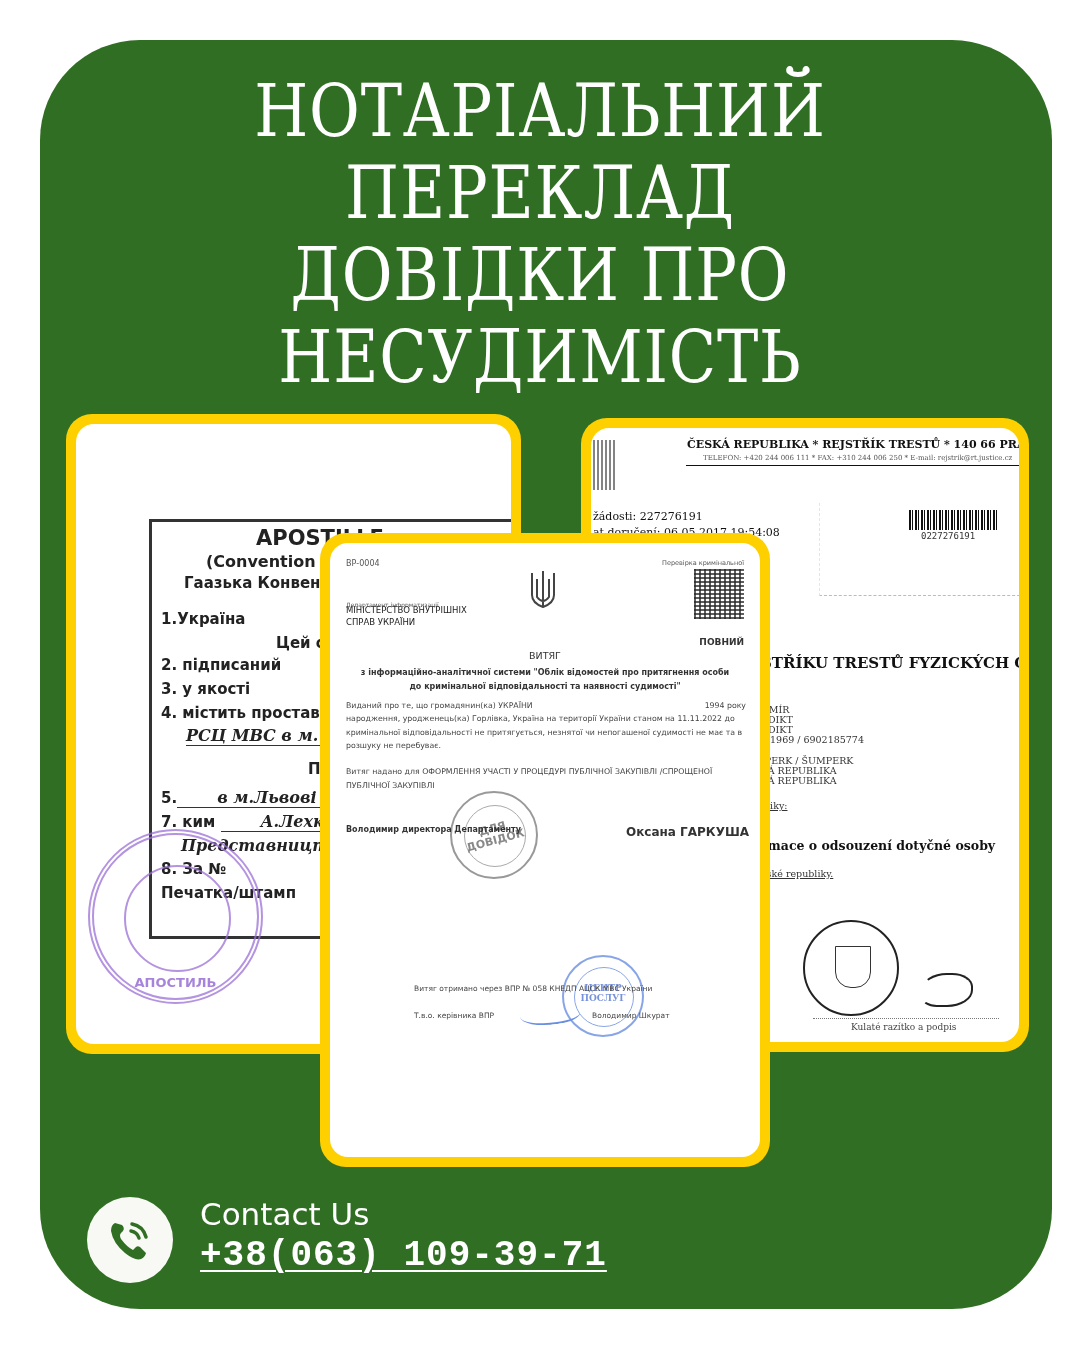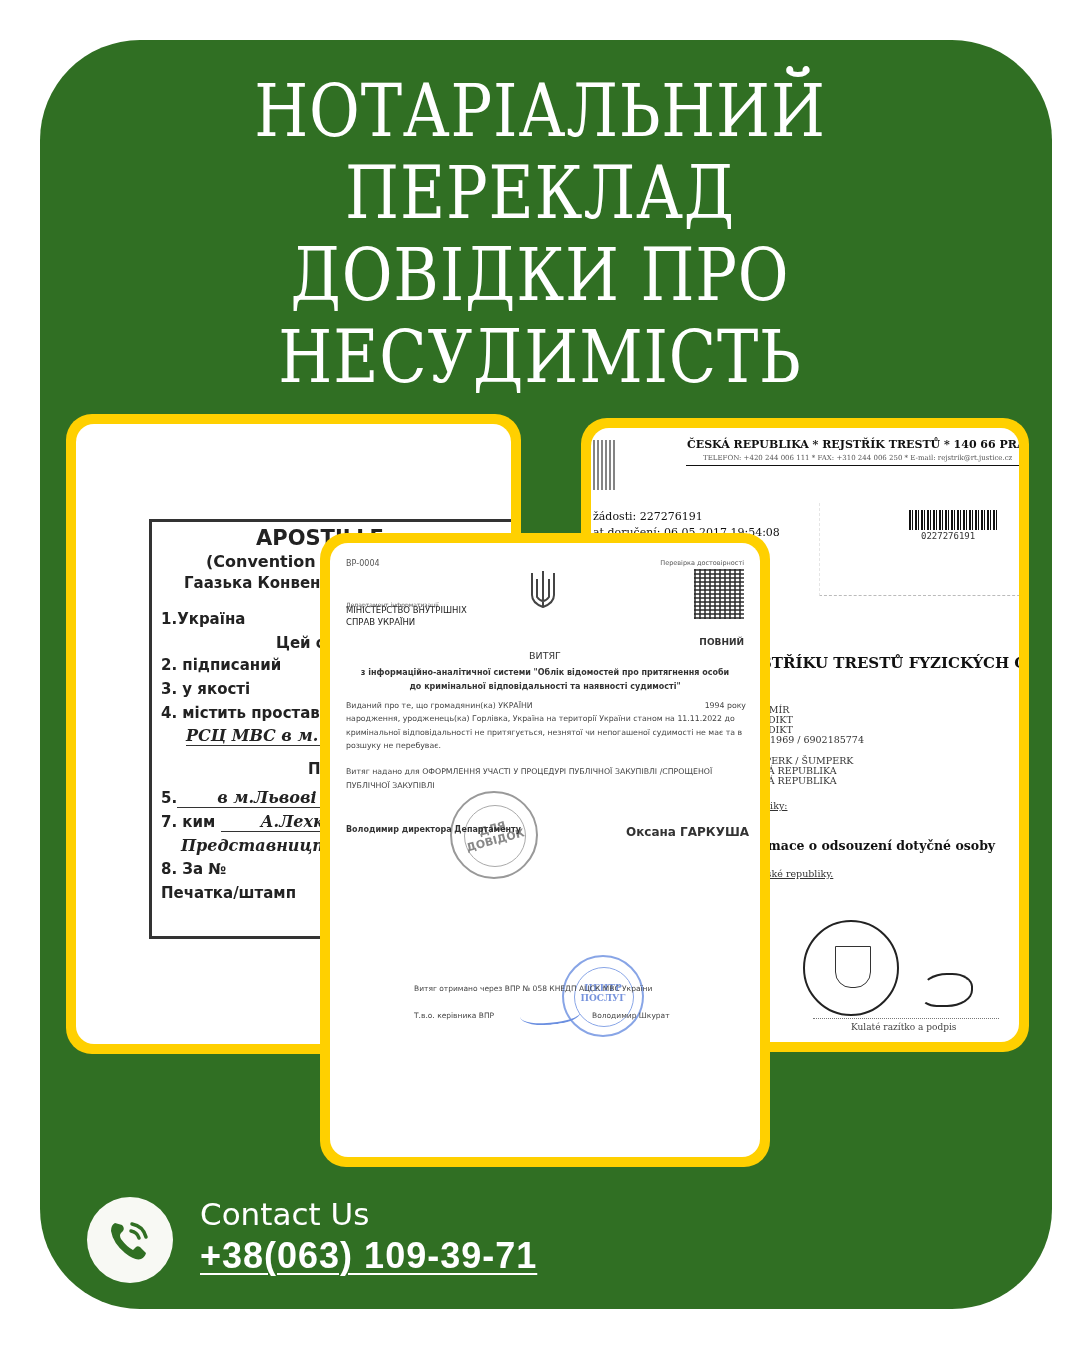--- a/index.html
+++ b/index.html
@@ -66,21 +66,21 @@
   .mv-head-name { left:262px; top:468px; font-size:7.5px; color:#444; }
   .mv-bstamp { position:absolute; left:232px; top:412px; width:82px; height:82px; border-radius:50%; border:2px solid #6b8fe0; box-sizing:border-box; opacity:0.8; }
   .mv-bstamp .ring { position:absolute; left:10px; top:10px; width:58px; height:58px; border:1px solid #6b8fe0; border-radius:50%; }
   .mv-bstamp .txt { position:absolute; width:100%; top:26px; text-align:center; font:bold 9px "DejaVu Serif", serif; color:#5478d4; line-height:10px; }
   .mv-signature { position:absolute; left:190px; top:462px; width:60px; height:18px; border-bottom:2px solid #6b8fe0; border-radius:0 0 40% 60%; transform:rotate(-8deg); }
 
   
   .phone-circle { position:absolute; left:87px; top:1197px; width:86px; height:86px; border-radius:50%; background:#f8f9f4; }
   .phone-circle svg { position:absolute; left:18px; top:18px; }
   .contact-label { position:absolute; left:200px; top:1196px; color:#ffffff; font-family:"DejaVu Sans", sans-serif; font-size:31px; font-weight:normal; }
-  .contact-phone { position:absolute; left:200px; top:1235px; color:#ffffff; font-family:Liberation Sans, sans-serif; font-size:36px; font-weight:bold; text-decoration:underline; text-decoration-thickness:2px; text-underline-offset:5px; letter-spacing:1px; cursor:pointer; }
+  .contact-phone { position:absolute; left:200px; top:1235px; color:#ffffff; font-family:Liberation Mono, monospace; font-size:36px; font-weight:bold; text-decoration:underline; text-decoration-thickness:2px; text-underline-offset:5px; letter-spacing:1px; cursor:pointer; }
 </style>
 </head>
 <body>
 
 <div class="panel"></div>
 
 <h1 class="title" style="margin:0;font-weight:normal;">
   <div>НОТАРІАЛЬНИЙ</div>
   <div>ПЕРЕКЛАД</div>
   <div>ДОВІДКИ ПРО</div>
@@ -98,20 +98,24 @@
     <div class="aline" style="top:232px">2. підписаний</div>
     <div class="aline" style="top:256px">3. у якості</div>
     <div class="aline" style="top:280px">4. містить проставле</div>
     <div class="aline" style="top:302px;left:110px"><span class="ital" style="padding-left:0">РСЦ МВС в м.</span></div>
     <div class="aline" style="top:336px;left:232px">ПІ</div>
     <div class="aline" style="top:364px"><span>5.</span><span class="ital">в м.Львові</span></div>
     <div class="aline" style="top:388px"><span>7. ким</span> <span class="ital">А.Лехки</span></div>
     <div class="aline" style="top:412px;left:105px"><span class="ital" style="border:none;padding-left:0">Представництв</span></div>
     <div class="aline" style="top:436px">8. За №</div>
     <div class="aline" style="top:460px">Печатка/штамп</div>
+    <div class="stamp-purple">
+      <div class="inner"></div>
+      <div class="lbl">АПОСТИЛЬ</div>
+    </div>
   </div>
 </div>
 
 <div class="card card-right">
   <div class="sheet">
     <div class="cz-qr"></div>
     <div class="cz-head">ČESKÁ REPUBLIKA * REJSTŘÍK TRESTŮ * 140 66 PRAHA 4 * SOUDNÍ 1</div>
     <div class="cz-sub">TELEFON: +420 244 006 111 * FAX: +310 244 006 250 * E-mail: rejstrik@rt.justice.cz</div>
     <div class="cz-rule"></div>
     <div class="cz-line" style="top:82px">žádosti: 227276191</div>
@@ -143,21 +147,21 @@
   <div class="sheet">
     <div class="mv mv-code">ВР-0004</div>
     <div class="mv mv-min">
       <div>МІНІСТЕРСТВО ВНУТРІШНІХ</div>
       <div>СПРАВ УКРАЇНИ</div>
     </div>
     <div class="mv mv-dept">Департамент інформатизації</div>
     <svg class="mv-trident" viewBox="0 0 30 42">
       <path d="M4 4 L4 26 Q4 34 15 38 Q26 34 26 26 L26 4 M15 2 L15 38 M9 10 L9 28 Q12 32 15 32 Q18 32 21 28 L21 10" fill="none" stroke="#444" stroke-width="2"></path>
     </svg>
-    <div class="mv mv-check">Перевірка достовірності</div>
+    <div class="mv mv-check">Перевірка кримінальної</div>
     <div class="mv-qr"></div>
     <div class="mv mv-full">ПОВНИЙ</div>
     <div class="mv mv-title">ВИТЯГ</div>
     <div class="mv mv-desc" style="padding:0 30px;box-sizing:border-box;width:430px">з інформаційно-аналітичної системи "Облік відомостей про притягнення особи до кримінальної відповідальності та наявності судимості"</div>
     <div class="mv mv-body" style="top:156px">
       <span>Виданий про те, що громадянин(ка) УКРАЇНИ</span>
       <span style="float:right">1994 року</span>
     </div>
     <div class="mv mv-body" style="top:169px">народження, уродженець(ка) Горлівка, Україна на території України станом на 11.11.2022 до кримінальної відповідальності не притягується, незнятої чи непогашеної судимості не має та в розшуку не перебуває.</div>
     <div class="mv mv-body" style="top:222px;width:390px">Витяг надано для ОФОРМЛЕННЯ УЧАСТІ У ПРОЦЕДУРІ ПУБЛІЧНОЇ ЗАКУПІВЛІ /СПРОЩЕНОЇ ПУБЛІЧНОЇ ЗАКУПІВЛІ</div>

